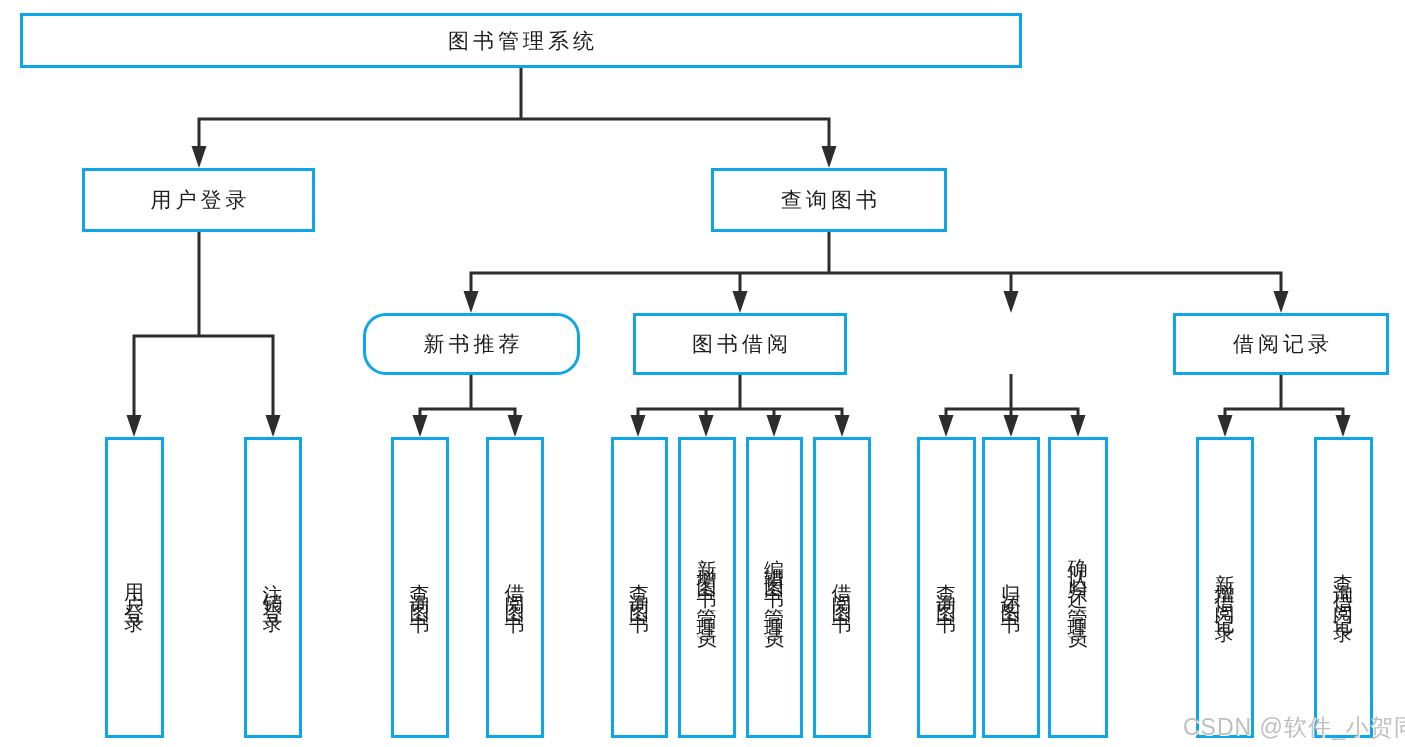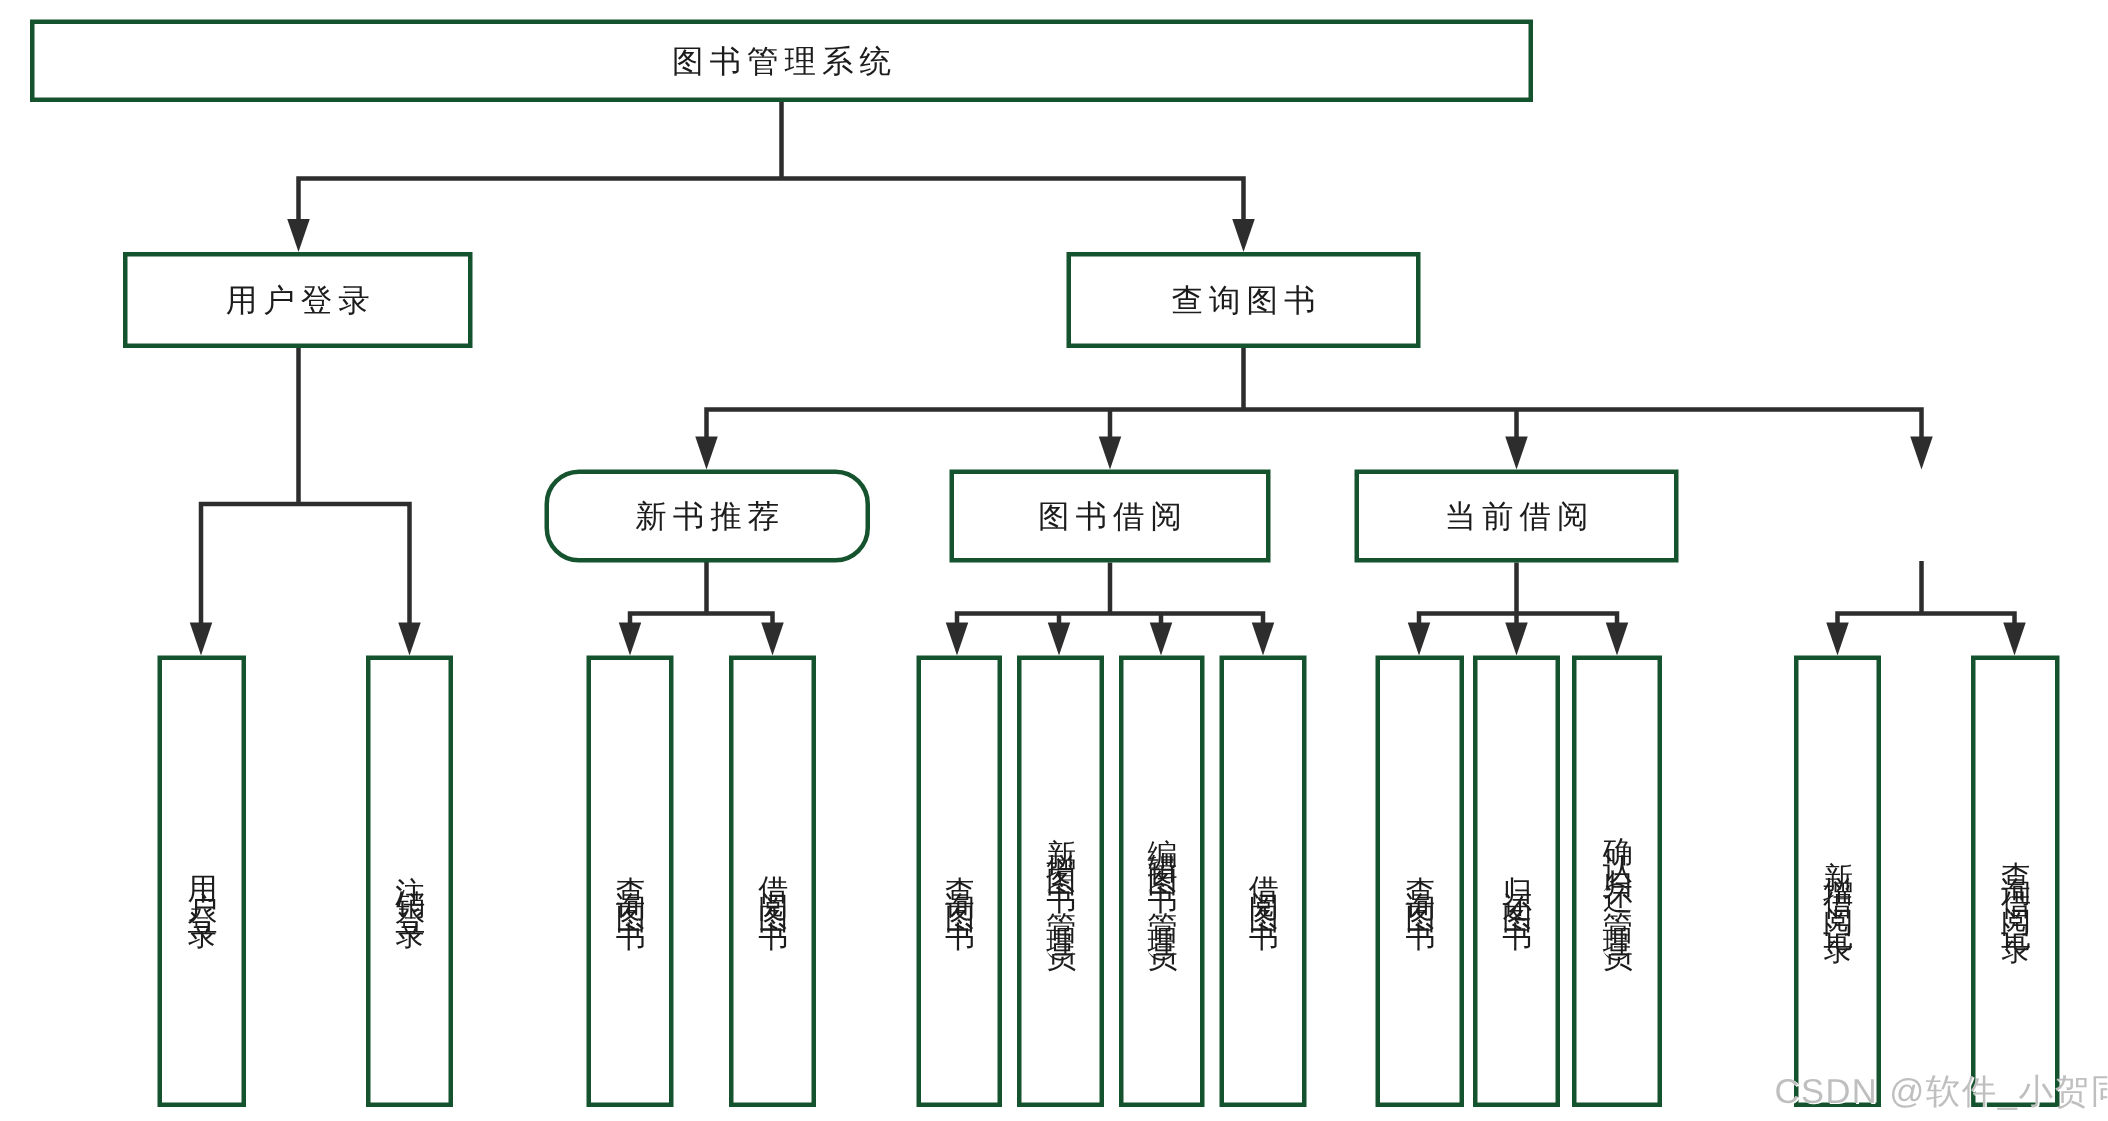--- a/index.html
+++ b/index.html
@@ -19,21 +19,21 @@
     position: absolute;
     left: 0;
     top: 0;
     width: 1405px;
     height: 747px;
   }
   .node {
     position: absolute;
     box-sizing: border-box;
     background: #ffffff;
-    border: 3px solid #14532d;
+    border: 3px solid #0ea5e9;
     display: flex;
     align-items: center;
     justify-content: center;
   }
   .node-h .lbl {
     font-size: 21px;
     letter-spacing: 4px;
     color: #1c1c1c;
     white-space: nowrap;
     text-indent: 4px;
@@ -116,22 +116,22 @@
   <div class="node node-h" style="left:711px; top:168px; width:236px; height:64px;">
     <span class="lbl">查询图书</span>
   </div>
 
   <div class="node node-h" style="left:363px; top:313px; width:217px; height:62px;border-radius:23px;">
     <span class="lbl">新书推荐</span>
   </div>
   <div class="node node-h" style="left:633px; top:313px; width:214px; height:62px;">
     <span class="lbl">图书借阅</span>
   </div>
-  <div class="node node-h" style="left:903px; top:313px; width:216px; height:62px;">
-    <span class="lbl">当前借阅</span>
+  <div class="node node-h" style="left:1173px; top:313px; width:216px; height:62px;">
+    <span class="lbl">借阅记录</span>
   </div>
 
   <div class="node node-v" style="left:105px; top:437px; width:59px; height:301px;">
     <span class="lbl">用户登录</span>
   </div>
   <div class="node node-v" style="left:244px; top:437px; width:58px; height:301px;">
     <span class="lbl">注销登录</span>
   </div>
   <div class="node node-v" style="left:391px; top:437px; width:58px; height:301px;">
     <span class="lbl">查询图书</span>

